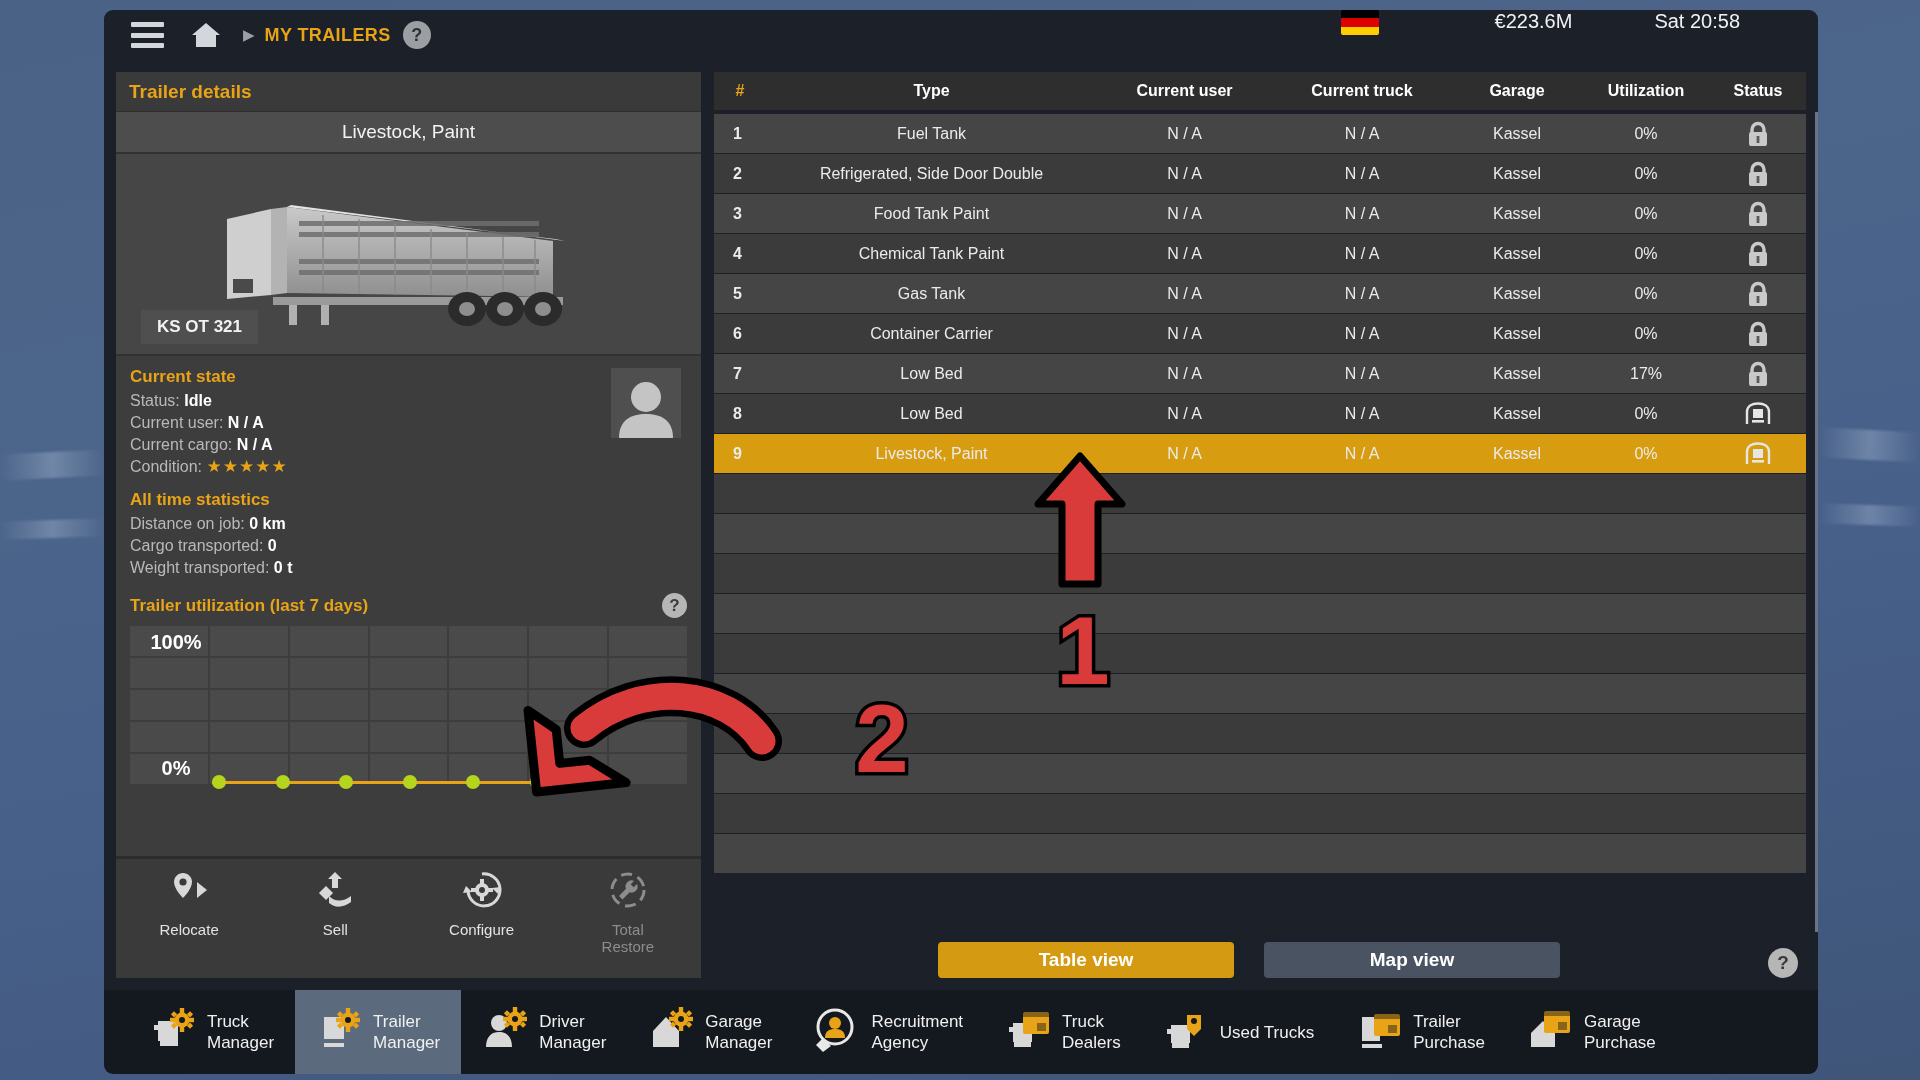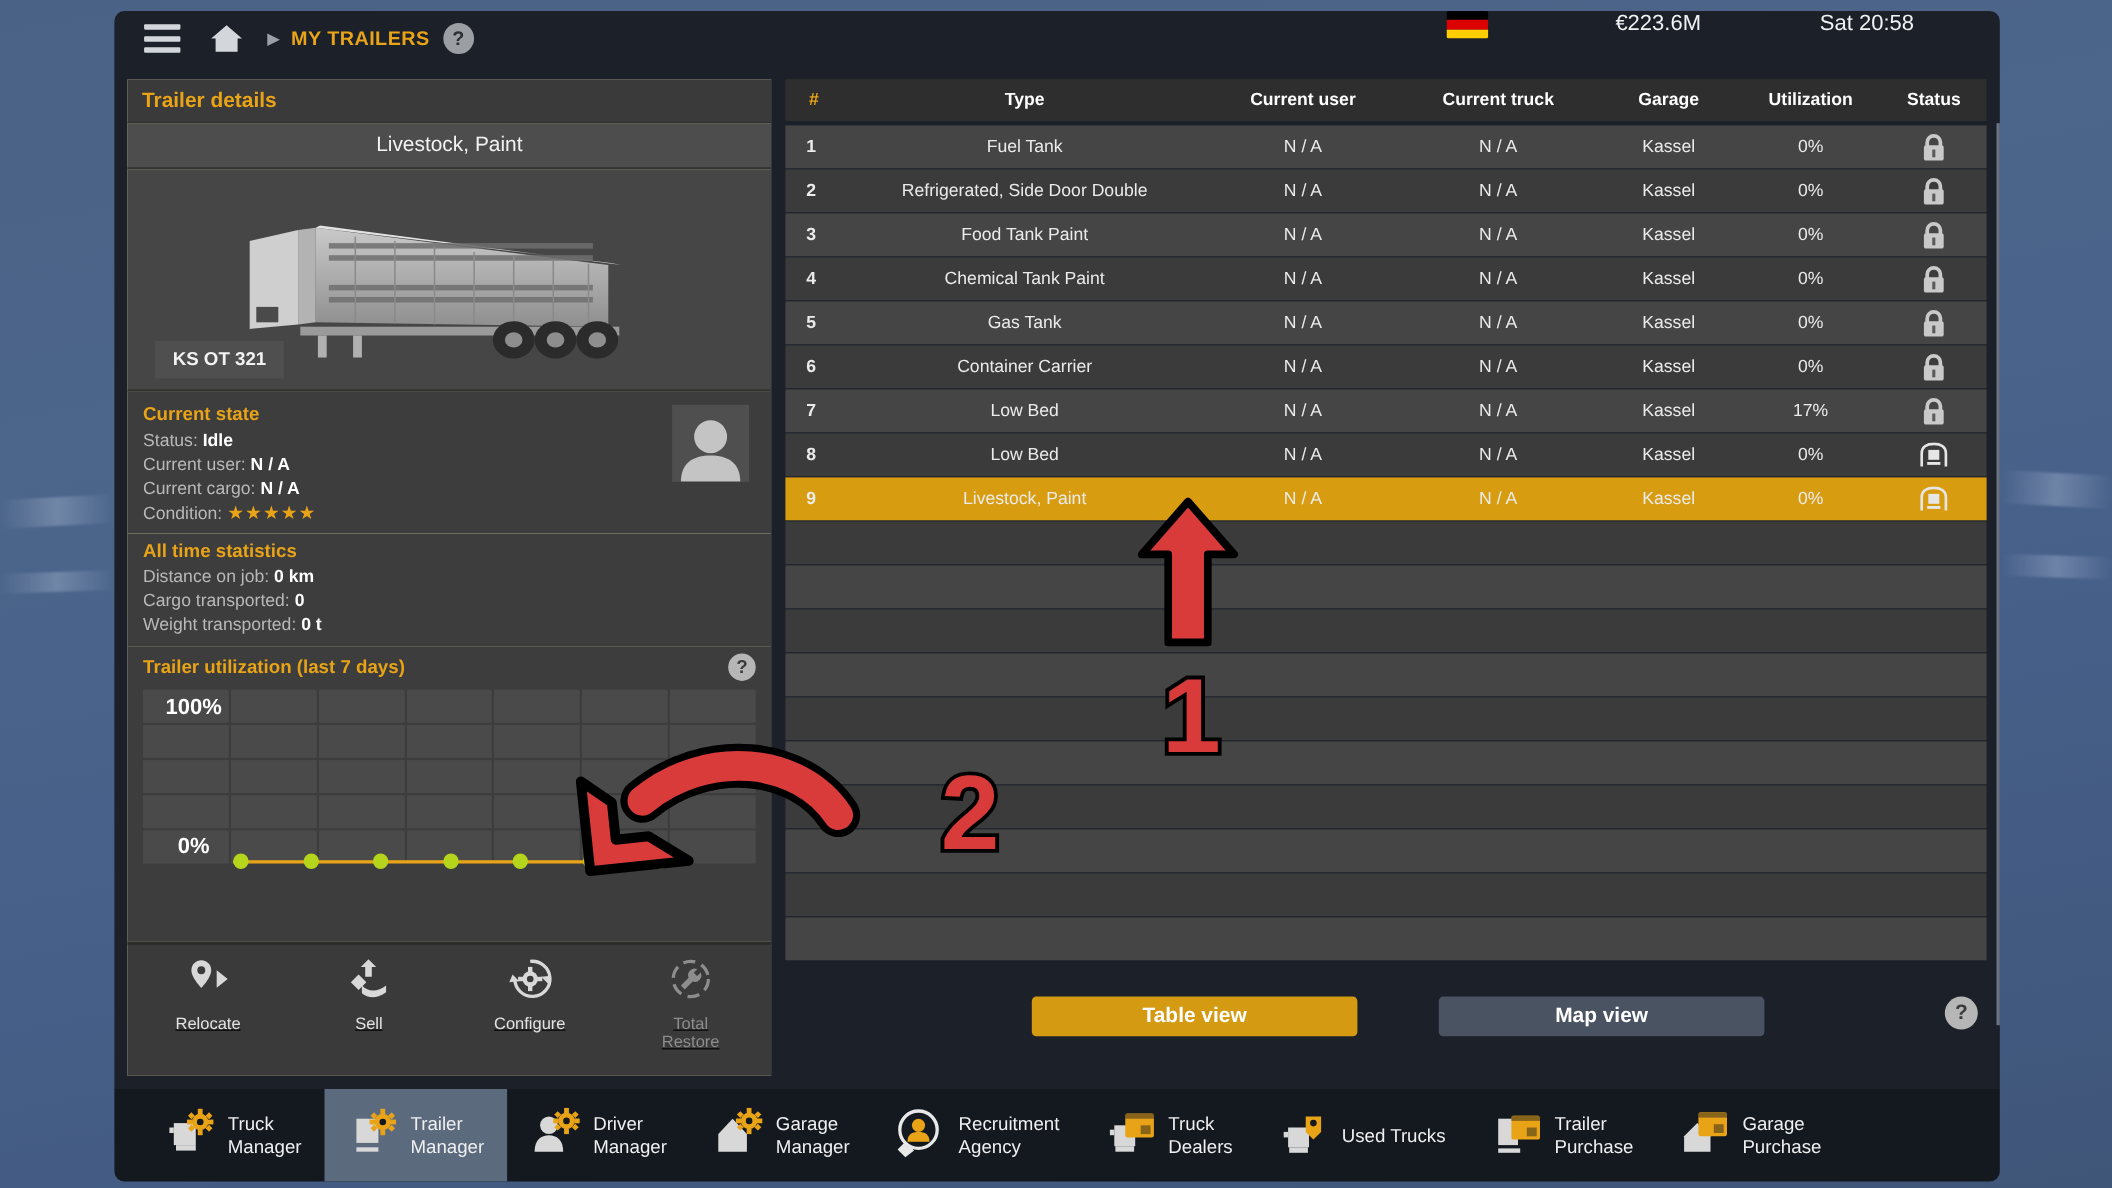--- a/index.html
+++ b/index.html
@@ -49,21 +49,21 @@
   .help-badge {
     margin-left: 12px; width: 28px; height: 28px; border-radius: 50%;
     background: #9b9ea3; color: #2c2f35; font-weight: bold; font-size: 18px;
     display: flex; align-items: center; justify-content: center; cursor: pointer;
   }
   .topbar-right { margin-left: auto; display: flex; align-items: flex-start; height: 100%; }
   .flag { width: 38px; height: 25px; border-radius: 2px; overflow: hidden;
           display: flex; flex-direction: column; }
   .flag i { display: block; flex: 1; }
   .money { color: #f0f2f4; font-size: 20px; margin-left: 116px; }
-  .clock { color: #f0f2f4; font-size: 20px; margin-left: 108px; margin-right: 78px; }
+  .clock { color: #f0f2f4; font-size: 20px; margin-left: 82px; margin-right: 78px; }
 
   
   .body-panel {
     position: absolute; left: 0; top: 54px;
     width: 1714px; height: 930px;
     background: #1b2029;
     display: flex;
     padding: 12px 12px 12px 12px;
     gap: 13px;
   }
@@ -132,21 +132,20 @@
   .series-line { position: absolute; left: 82px; right: 92px; top: 7px; height: 3px; background: #e8a317; }
   .dot {
     position: absolute; width: 14px; height: 14px; border-radius: 50%;
     background: #b5d41c; top: 1px;
   }
 
   
   .actions {
     height: 122px; background: #3a3a3a; display: flex; align-items: stretch;
     border-top: 3px solid #2c2c2c;
-    text-decoration: underline;
   }
   .act {
     flex: 1; display: flex; flex-direction: column; align-items: center;
     padding-top: 11px; cursor: pointer; position: relative;
   }
   .act .lbl { color: #e3e3e3; font-size: 15px; text-align: center; margin-top: 7px; line-height: 17px; }
   .act.disabled .lbl { color: #8d8d8d; }
   .act.highlight { border: 5px solid #e63939; background: #2b2b2b; }
 
   
@@ -170,21 +169,21 @@
   .row.empty { cursor: default; }
   .statusicon { display: flex; align-items: center; justify-content: center; }
 
   
   .scrollbar {
     position: absolute; right: -12px; top: 40px; width: 3px; height: 820px;
     background: #6a7484;
   }
 
   
-  .viewbar { margin-top: auto; height: 72px; display: flex; align-items: flex-start; position: relative; gap: 44px; }
+  .viewbar { margin-top: auto; height: 72px; display: flex; align-items: flex-end; position: relative; }
   .viewbtn {
     width: 296px; height: 36px; border-radius: 4px; border: none;
     font-size: 19px; font-weight: bold; color: #ffffff; cursor: pointer;
     font-family: "Liberation Sans", sans-serif;
   }
   .viewbtn.table { background: #d49a12; margin-left: 224px; }
   .viewbtn.map { background: #4a5362; margin-left: 30px; }
   .view-help {
     position: absolute; right: 8px; width: 30px; height: 30px; border-radius: 50%;
     background: #b6b6b6; color: #3a3a3a; font-weight: bold; font-size: 19px;

